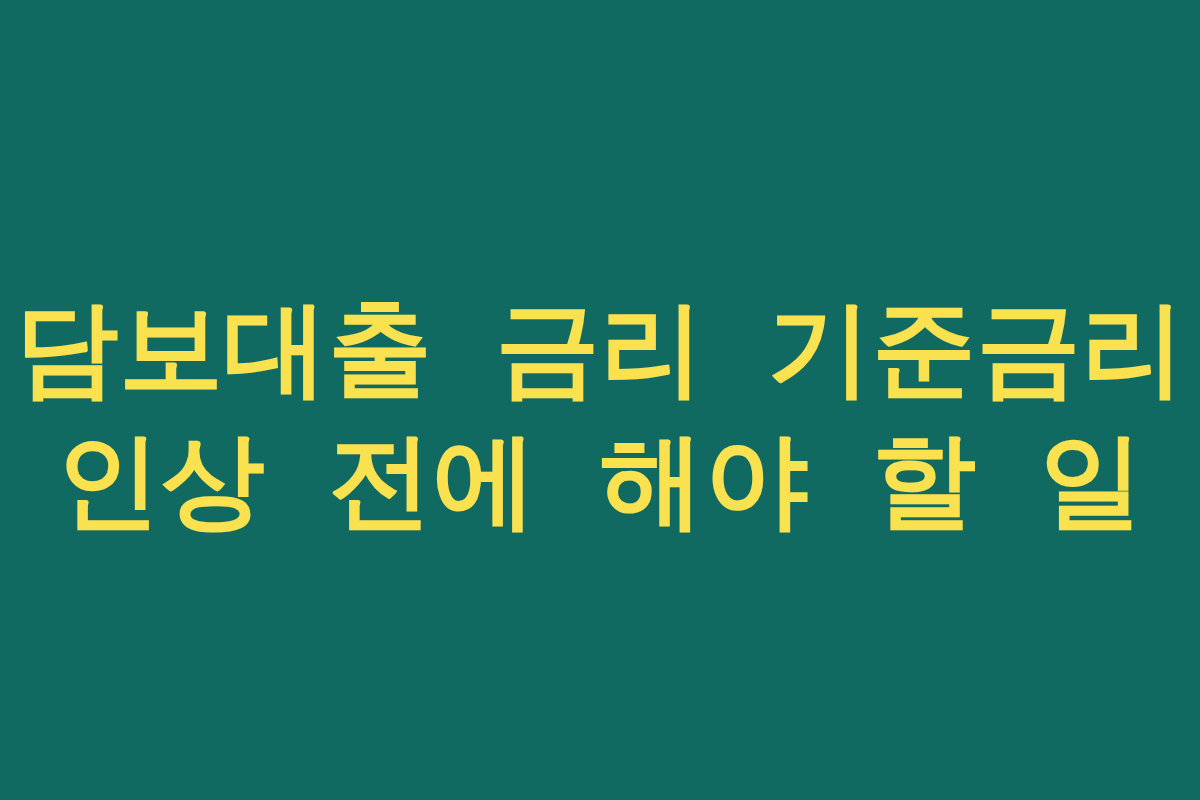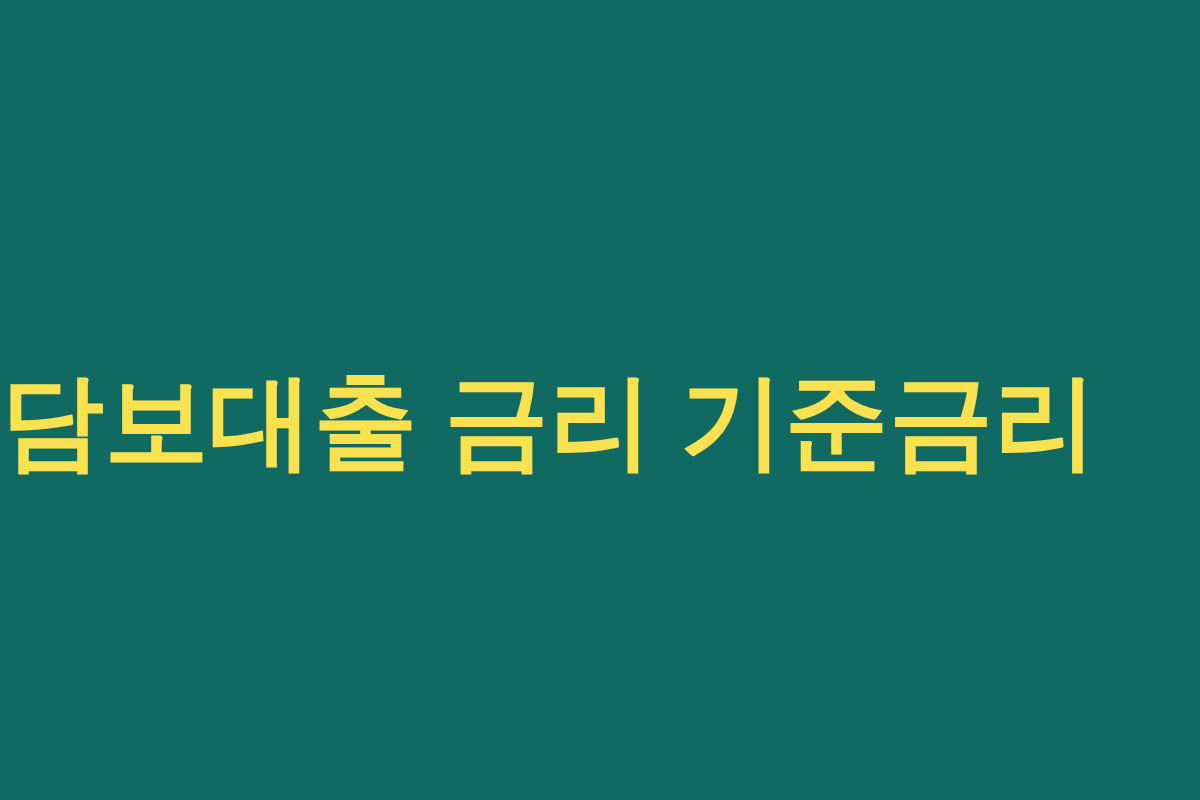--- a/index.html
+++ b/index.html
@@ -32,23 +32,23 @@
     align-items: center;
     justify-content: center;
     width: 100%;
     
     transform: translateY(22px);
   }
 
   .headline-line {
     display: block;
     width: 100%;
-    text-align: left;
+    text-align: center;
     color: #F9E14F;
-    font-family: Liberation Serif, serif;
+    font-family: Liberation Mono, monospace;
     font-weight: 700;
     font-size: 104px;
     line-height: 132px;
     letter-spacing: 0.5px;
     white-space: pre;
     -webkit-font-smoothing: antialiased;
     text-rendering: optimizeLegibility;
   }
 
   .headline-line.line-1 {
@@ -61,16 +61,17 @@
 </style>
 </head>
 <body>
 
 <div id="banner" style="background: rgb(17, 106, 98);">
 
   <div class="headline">
 
     <span class="headline-line line-1" style="color: rgb(249, 225, 79);">담보대출 금리 기준금리</span>
 
+    <span class="headline-line line-2" style="color: rgb(249, 225, 79);">인상 전에 해야 할 일</span>
 
   </div>
 
 </div>
 
 </body></html>

